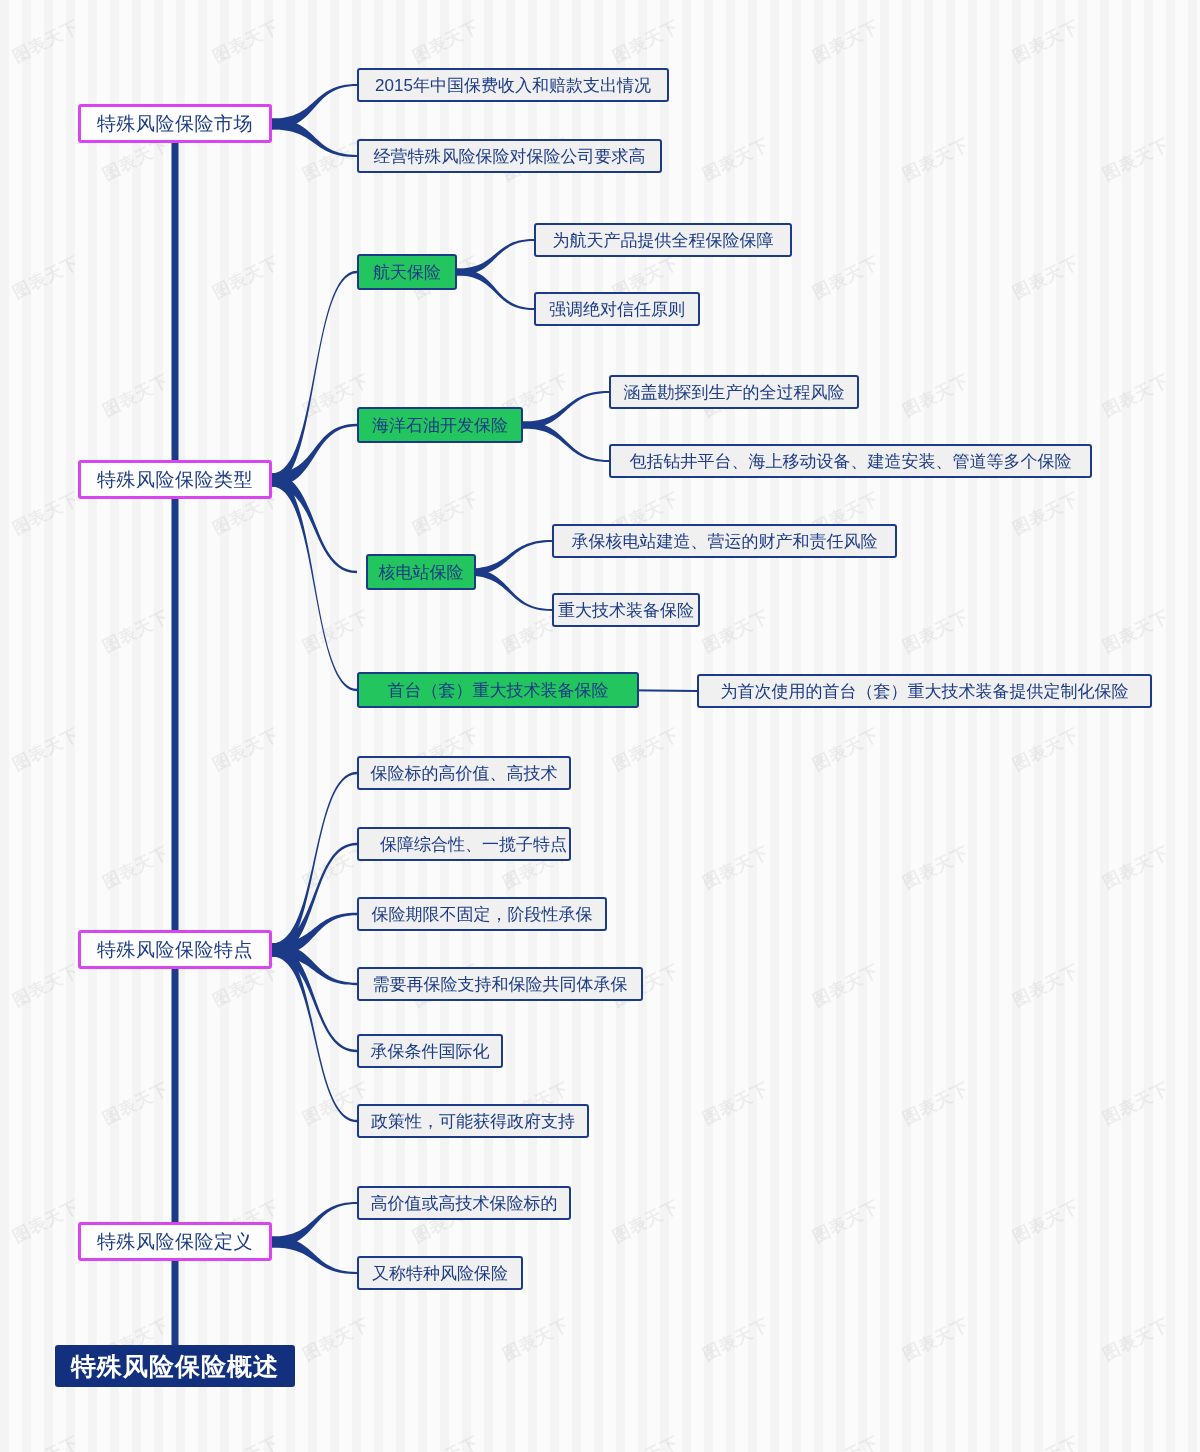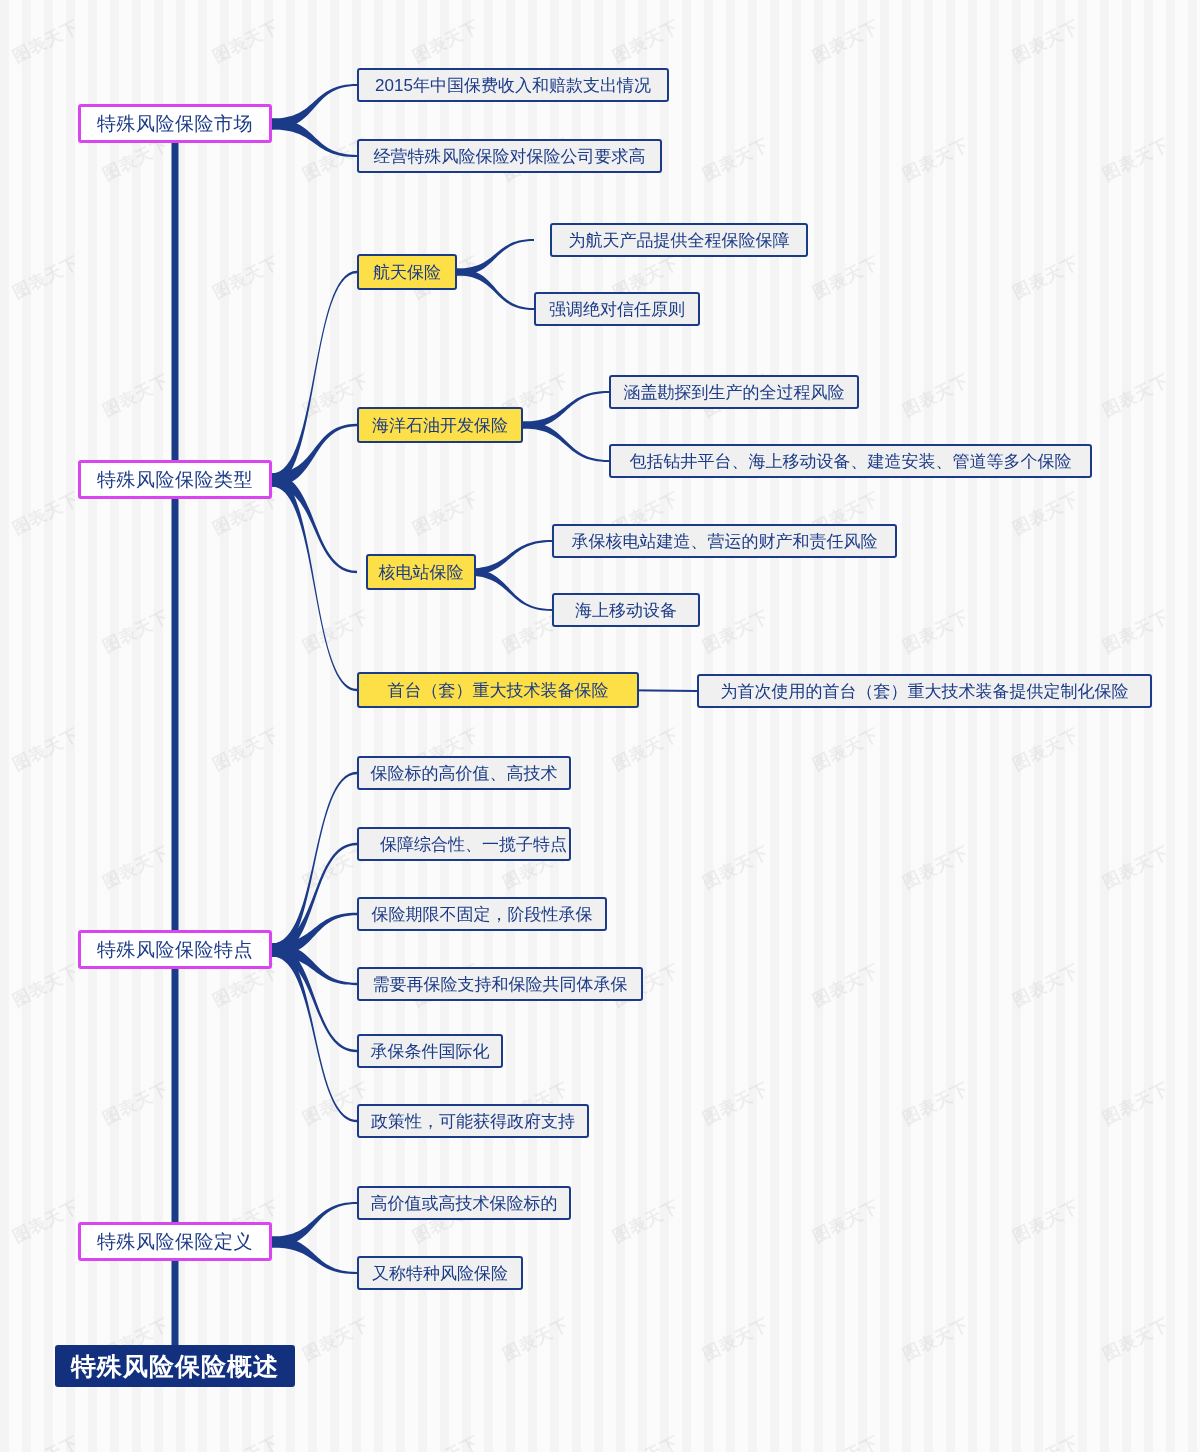--- a/index.html
+++ b/index.html
@@ -77,21 +77,21 @@
 
   .node.lvl1 {
     background: #ffffff;
     border: 3px solid #d946ef;
     font-size: 19px;
     border-radius: 3px;
     letter-spacing: 0.5px;
   }
 
   .node.lvl2 {
-    background: #fde047;
+    background: #22c55e;
     border: 2.5px solid #1b3a87;
     font-size: 17px;
     border-radius: 3px;
   }
 
   .node.leaf {
     background: #f0f0f0;
     border: 2px solid #1b3a87;
     font-size: 17px;
     border-radius: 3px;
@@ -216,35 +216,35 @@
 <div class="node lvl1" style="left:78px; top:930px; width:194px; height:39px;">特殊风险保险特点</div>
 
 <div class="node lvl1" style="left:78px; top:1222px; width:194px; height:39px;">特殊风险保险定义</div>
 
 <div class="node leaf" style="left:357px; top:68px; width:312px; height:34px;">2015年中国保费收入和赔款支出情况</div>
 
 <div class="node leaf" style="left:357px; top:139px; width:305px; height:34px;">经营特殊风险保险对保险公司要求高</div>
 
 <div class="node lvl2" style="left:357px; top:254px; width:100px; height:36px;">航天保险</div>
 
-<div class="node leaf" style="left:534px; top:223px; width:258px; height:34px;margin-left:16px;">为航天产品提供全程保险保障</div>
+<div class="node leaf" style="left:534px; top:223px; width:258px; height:34px;">为航天产品提供全程保险保障</div>
 
 <div class="node leaf" style="left:534px; top:292px; width:166px; height:34px;">强调绝对信任原则</div>
 
 <div class="node lvl2" style="left:357px; top:407px; width:166px; height:36px;">海洋石油开发保险</div>
 
 <div class="node leaf" style="left:609px; top:375px; width:250px; height:34px;">涵盖勘探到生产的全过程风险</div>
 
 <div class="node leaf" style="left:609px; top:444px; width:483px; height:34px;">包括钻井平台、海上移动设备、建造安装、管道等多个保险</div>
 
 <div class="node lvl2" style="left:357px; top:554px; width:110px; height:36px;margin-left:9px;">核电站保险</div>
 
 <div class="node leaf" style="left:552px; top:524px; width:345px; height:34px;">承保核电站建造、营运的财产和责任风险</div>
 
-<div class="node leaf" style="left:552px; top:593px; width:148px; height:34px;">海上移动设备</div>
+<div class="node leaf" style="left:552px; top:593px; width:148px; height:34px;">重大技术装备保险</div>
 
 <div class="node lvl2" style="left:357px; top:672px; width:282px; height:36px;">首台（套）重大技术装备保险</div>
 
 <div class="node leaf" style="left:697px; top:674px; width:455px; height:34px;">为首次使用的首台（套）重大技术装备提供定制化保险</div>
 
 <div class="node leaf" style="left:357px; top:756px; width:214px; height:34px;">保险标的高价值、高技术</div>
 
 <div class="node leaf" style="left:357px; top:827px; width:214px; height:34px;padding-left:19px;">保障综合性、一揽子特点</div>
 
 <div class="node leaf" style="left:357px; top:897px; width:250px; height:34px;">保险期限不固定，阶段性承保</div>

